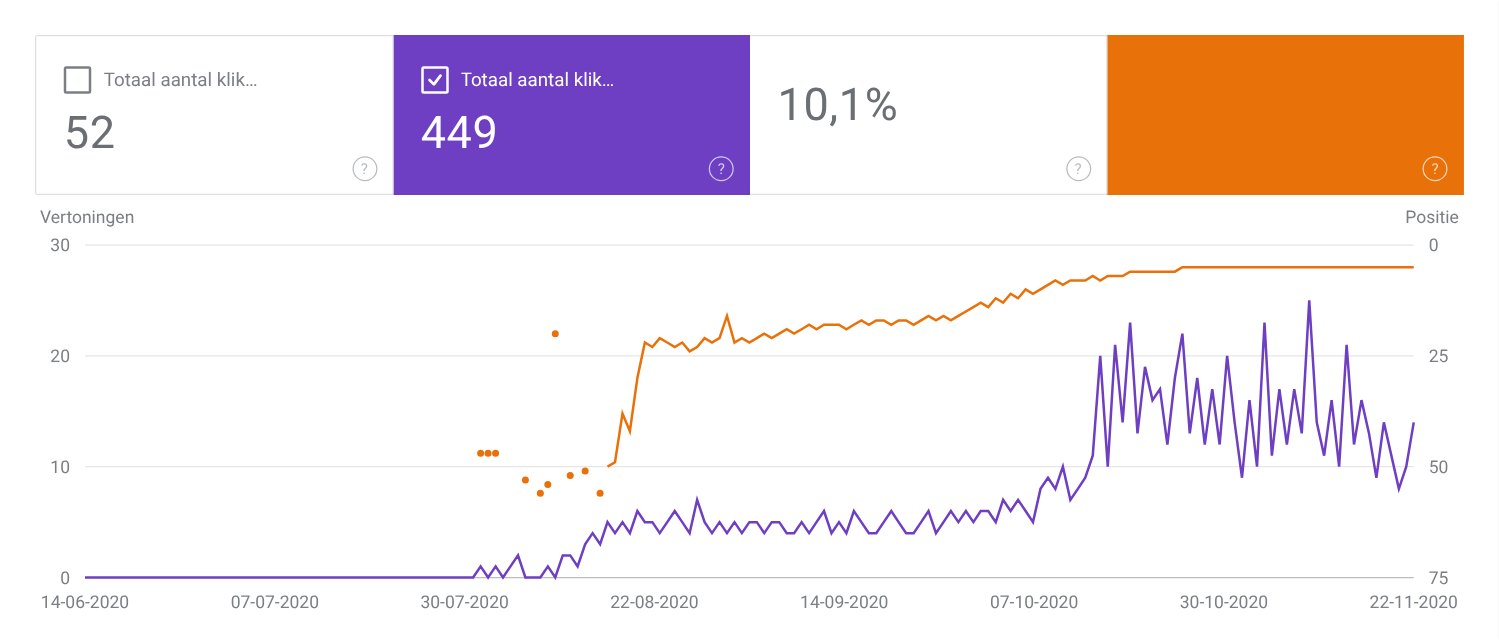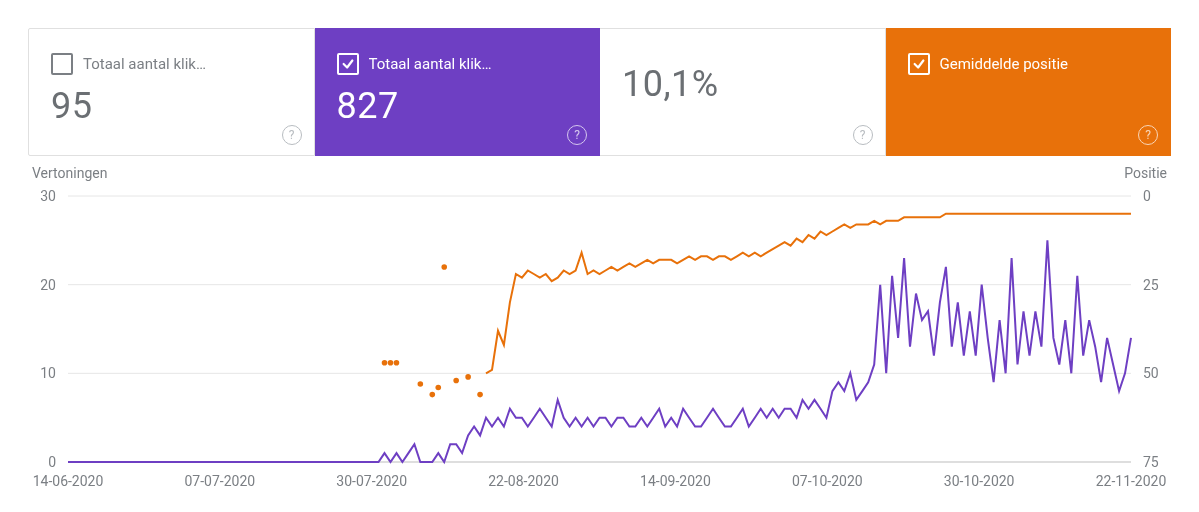--- a/index.html
+++ b/index.html
@@ -49,51 +49,43 @@
 </head>
 <body>
 <div class="container">
 
   <div class="cards">
     <div class="card inactive first">
       <div class="row">
         <span class="checkbox"></span>
         <span class="label">Totaal aantal klik…</span>
       </div>
-      <div class="value">95</div>
+      <div class="value">52</div>
       <span class="help">?</span>
     </div>
 
     <div class="card active-purple">
       <div class="row">
         <span class="checkbox">
             <svg viewBox="0 0 16 16">
               <polyline points="3 8 7 12 13 4" fill="none" stroke-width="2.5" stroke-linecap="round" stroke-linejoin="round"></polyline>
             </svg>
           </span>
         <span class="label">Totaal aantal klik…</span>
       </div>
-      <div class="value">827</div>
+      <div class="value">449</div>
       <span class="help">?</span>
     </div>
 
     <div class="card inactive">
       <div class="value">10,1%</div>
       <span class="help">?</span>
     </div>
 
     <div class="card active-orange">
-      <div class="row">
-        <span class="checkbox">
-            <svg viewBox="0 0 16 16">
-              <polyline points="3 8 7 12 13 4" fill="none" stroke-width="2.5" stroke-linecap="round" stroke-linejoin="round"></polyline>
-            </svg>
-          </span>
-        <span class="label">Gemiddelde positie</span>
-      </div>
       <span class="help">?</span>
     </div>
   </div>
 
   <div class="chart-wrap" style="height:356px">
     <svg class="chart" id="chart-svg" width="1199" height="356">
         <text x="32" y="22" text-anchor="start">Vertoningen</text>
         <text x="1167" y="22" text-anchor="end">Positie</text>
         <line x1="68" x2="1131" y1="306" y2="306" class="baseline" stroke="#bdbdbd"></line>
         <text x="56" y="311" text-anchor="end">0</text>

